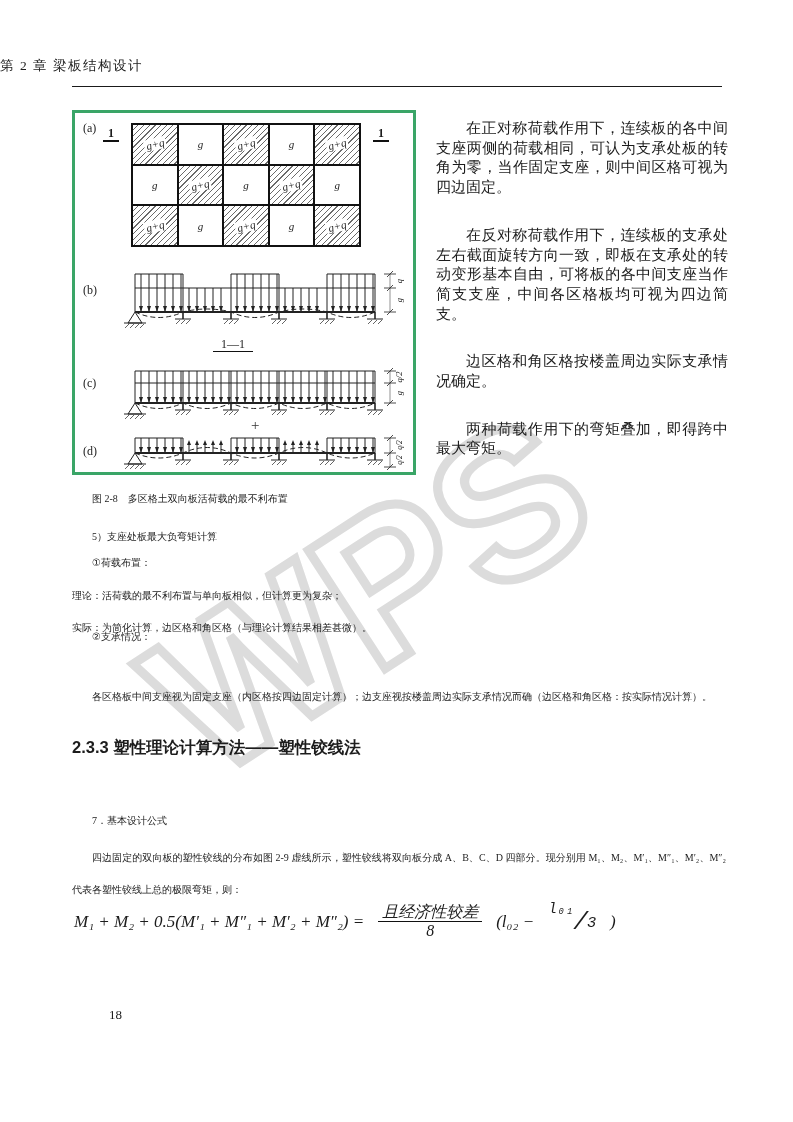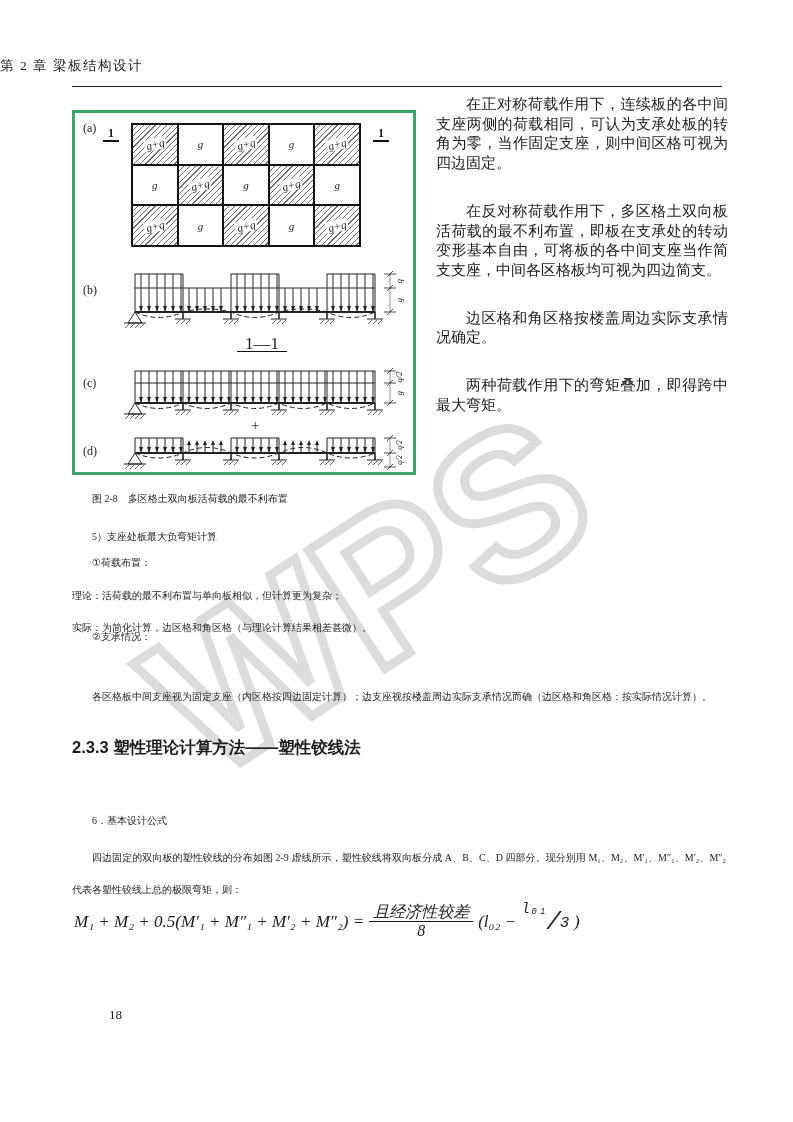--- a/index.html
+++ b/index.html
@@ -13,35 +13,35 @@
               border:3px solid var(--c-figure_border,#3aa567);background:transparent;z-index:1;overflow:hidden;}
   .plabel{position:absolute;left:8px;font-size:12px;}
   .secmark{position:absolute;font-size:12px;font-weight:bold;border-bottom:2px solid #111;padding:0 5px;line-height:13px;}
   .grid{position:absolute;left:56px;top:10px;width:228px;height:122px;display:grid;
         grid-template-columns:repeat(5,1fr);grid-template-rows:repeat(3,1fr);border:1px solid #111;}
   .gcell{border:1px solid #111;display:flex;align-items:center;justify-content:center;font-size:11px;}
   .gcell i{font-style:italic;background:#fff;padding:0 2px;display:inline-block;}
   .hatch{background:repeating-linear-gradient(135deg,#ffffff 0 3.2px,#6a6a6a 3.2px 4.1px);}
   .hatch i{transform:rotate(-14deg);}
   .beam{position:absolute;left:46px;width:292px;}
-  .onelabel{position:absolute;left:162px;top:224px;font-size:17px;border-bottom:1.5px solid #111;padding:0 8px;line-height:14px;}
+  .onelabel{position:absolute;left:138px;top:224px;font-size:12px;border-bottom:1.5px solid #111;padding:0 8px;line-height:14px;}
   .plus{position:absolute;left:176px;top:304px;font-size:15px;color:#333;}
   .dim{font-style:italic;font-size:8.5px;fill:#222;font-family:"Liberation Serif","DejaVu Serif",serif;}
 
-  .rcol{position:absolute;left:436px;top:95px;width:292px;z-index:1;}
+  .rcol{position:absolute;left:436px;top:119px;width:292px;z-index:1;}
   .rcol p{margin:0 0 28px 0;font-size:15px;line-height:19.7px;text-align:justify;text-indent:2em;word-break:break-all;}
 
   .bline{position:absolute;left:72px;width:654px;font-size:10px;line-height:20px;z-index:1;word-break:break-all;}
   .indent{text-indent:2em;}
   .just{text-align:justify;}
   .support{line-height:28px;}
   .heading{font-family:"Liberation Sans","DejaVu Sans",sans-serif;font-weight:bold;font-size:16.5px;}
   .yield{line-height:31.5px;}
 
-  .formula{position:absolute;left:74px;top:903px;display:flex;align-items:center;gap:5px;
+  .formula{position:absolute;left:74px;top:903px;display:flex;align-items:center;gap:14px;
            font-style:italic;font-size:17px;z-index:1;}
   .fr{display:inline-flex;flex-direction:column;align-items:center;line-height:1.15;font-size:16px;}
   .fr .n{border-bottom:1.3px solid #111;padding:0 4px;}
   .dfr{display:inline-flex;align-items:flex-start;font-family:Liberation Mono, monospace;}
   .dn{font-size:0.85em;vertical-align:0.5em;position:relative;top:-0.45em;}
   .dsl{font-size:1.45em;margin:0 -1px;}
   .dd{font-size:0.9em;position:relative;top:0.4em;}
   .pageno{position:absolute;left:74px;top:1007px;font-size:13px;z-index:1;margin-left:35px;}
 </style>
 </head>
@@ -265,34 +265,34 @@
         <line x1="269" y1="3" x2="269" y2="32" stroke-width="0.5"></line>
         <path d="M266,6 l6,-6 M266,21 l6,-6 M266,35 l6,-6"></path>
       </g>
       <text class="dim" text-anchor="middle" transform="translate(281,10) rotate(-90)" style="font-size:7.5px">q/2</text>
       <text class="dim" text-anchor="middle" transform="translate(281,25) rotate(-90)" style="font-size:7.5px">q/2</text>
     </svg>
   </div>
 
   <div class="rcol">
     <p>在正对称荷载作用下，连续板的各中间支座两侧的荷载相同，可认为支承处板的转角为零，当作固定支座，则中间区格可视为四边固定。</p>
-    <p>在反对称荷载作用下，多区格土双向板活荷载的最不利布置，即板在支承处的转动变形基本自由，可将板的各中间支座当作简支支座，中间各区格板均可视为四边简支。</p>
+    <p>在反对称荷载作用下，连续板的支承处左右截面旋转方向一致，即板在支承处的转动变形基本自由，可将板的各中间支座当作简支支座，中间各区格板均可视为四边简支。</p>
     <p>边区格和角区格按楼盖周边实际支承情况确定。</p>
     <p>两种荷载作用下的弯矩叠加，即得跨中最大弯矩。</p>
   </div>
 
   <div class="bline indent" style="top:489px">图 2-8　多区格土双向板活荷载的最不利布置</div>
   <div class="bline indent" style="top:527px">5）支座处板最大负弯矩计算</div>
   <div class="bline indent" style="top:553px">①荷载布置：</div>
   <div class="bline" style="top:586px">理论：活荷载的最不利布置与单向板相似，但计算更为复杂；</div>
   <div class="bline" style="top:618px">实际：为简化计算，边区格和角区格（与理论计算结果相差甚微）。</div>
   <div class="bline indent" style="top:627px">②支承情况：</div>
   <div class="bline indent just support" style="top:683px">各区格板中间支座视为固定支座（内区格按四边固定计算）；边支座视按楼盖周边实际支承情况而确（边区格和角区格：按实际情况计算）。</div>
   <div class="bline heading" style="top:737px">2.3.3 塑性理论计算方法——塑性铰线法</div>
-  <div class="bline indent" style="top:811px">6．基本设计公式</div>
+  <div class="bline indent" style="top:811px">7．基本设计公式</div>
   <div class="bline indent just yield" style="top:842px">四边固定的双向板的塑性铰线的分布如图 2-9 虚线所示，塑性铰线将双向板分成 A、B、C、D 四部分。现分别用 M₁、M₂、M′₁、M″₁、M′₂、M″₂ 代表各塑性铰线上总的极限弯矩，则：</div>
 
   <div class="formula">
     <span>M₁ + M₂ + 0.5(M′₁ + M″₁ + M′₂ + M″₂) =</span>
     <span class="fr">
       <span class="n">且经济性较差</span>
       <span>8</span>
     </span>
     <span>(l₀₂ −</span>
     <span class="dfr">

